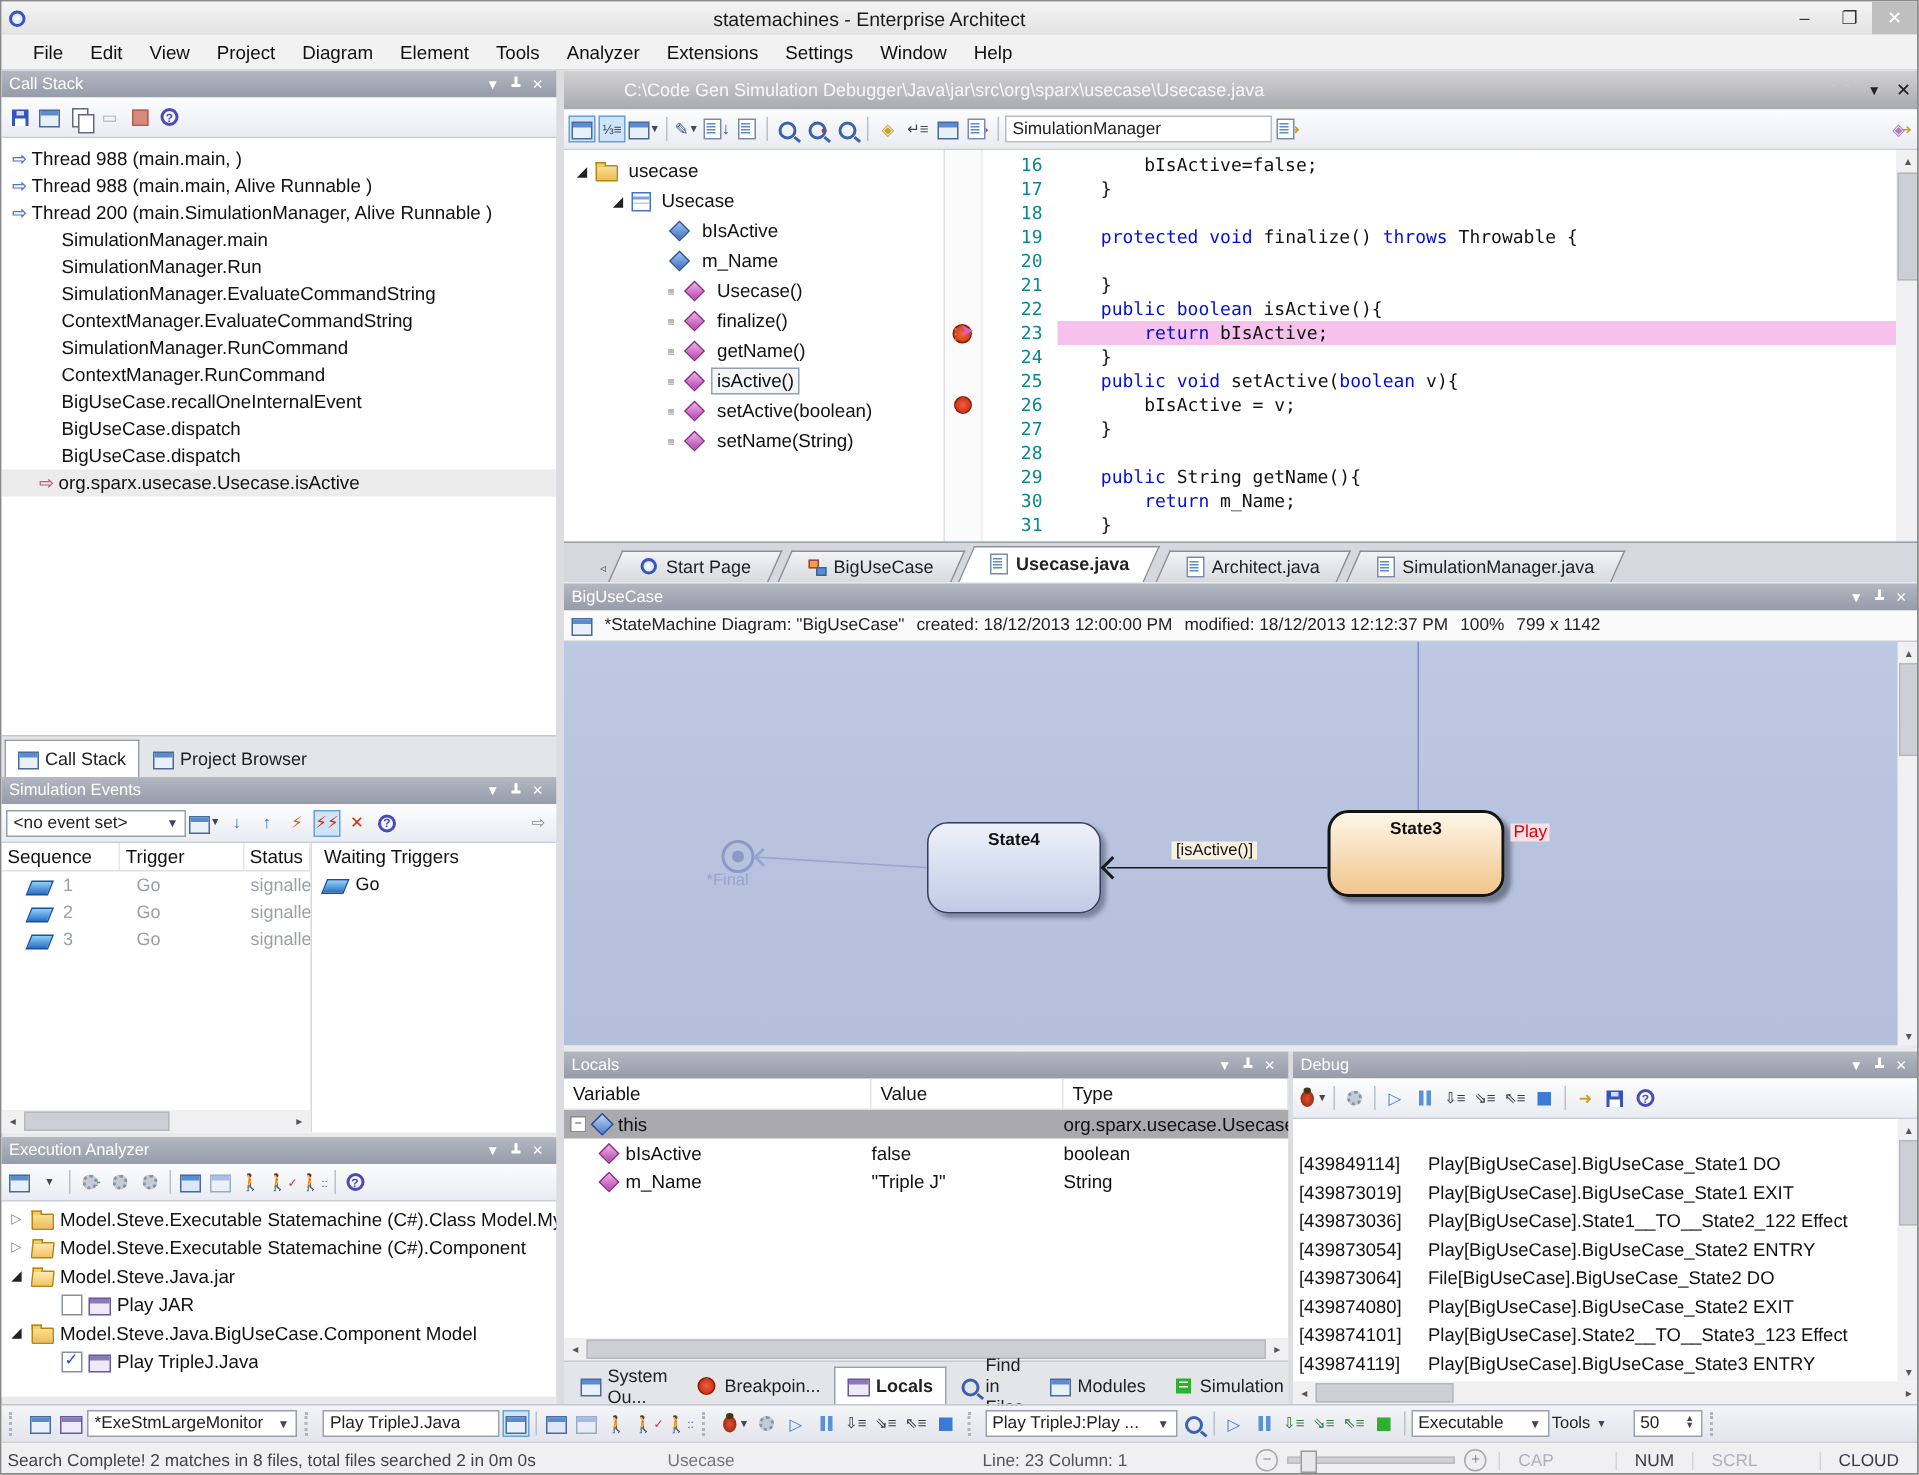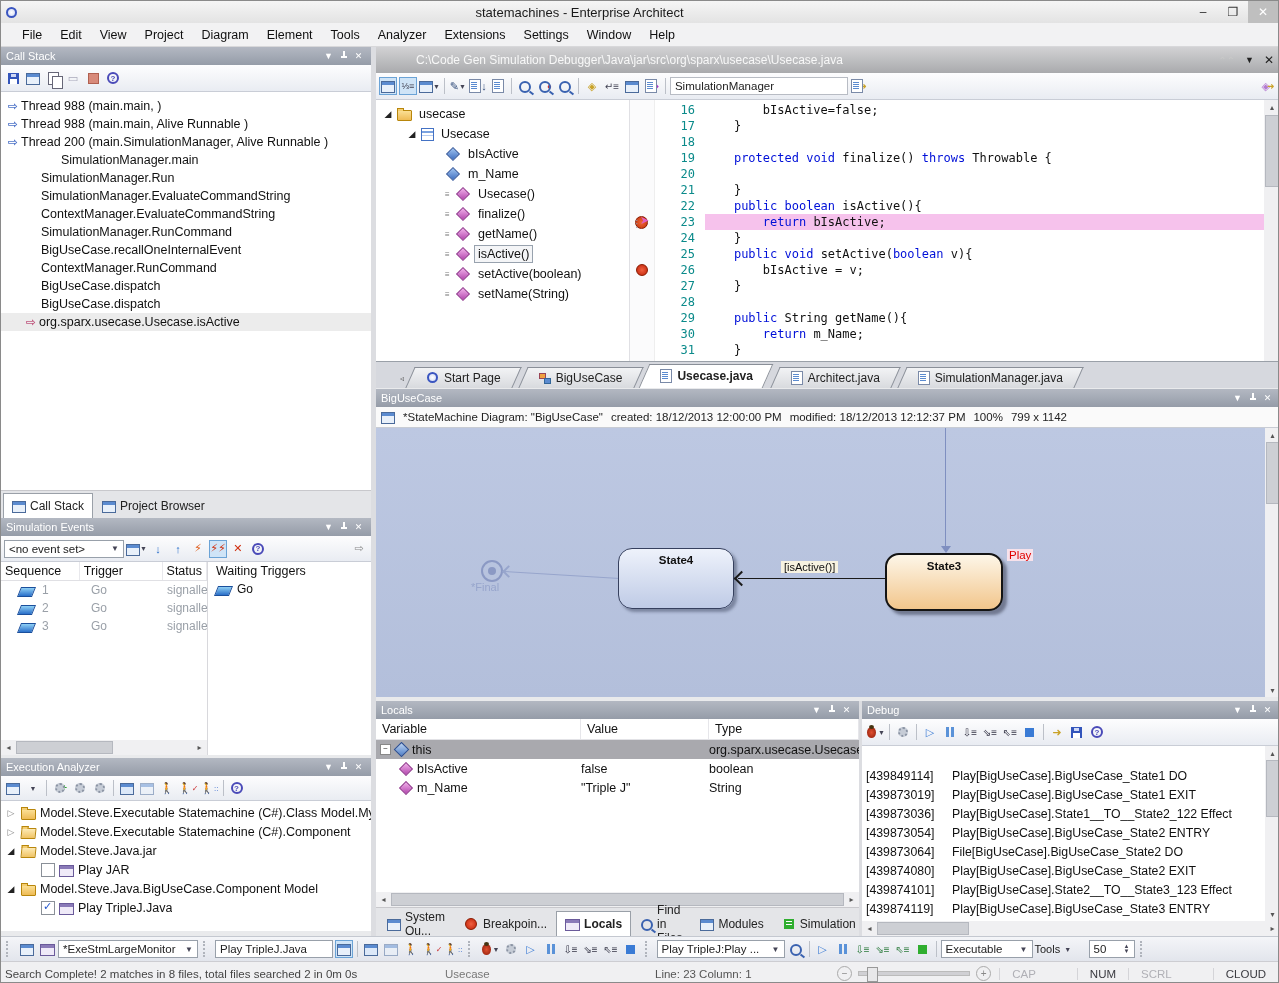--- a/index.html
+++ b/index.html
@@ -212,40 +212,40 @@
           <span>Thread 988 (main.main, )</span>
         </div>
         <div class="cs-row" style="padding-left: 4px;">
           <span class="arr" style="color: rgb(79, 116, 200);">⇨</span>
           <span>Thread 988 (main.main, Alive Runnable )</span>
         </div>
         <div class="cs-row" style="padding-left: 4px;">
           <span class="arr" style="color: rgb(79, 116, 200);">⇨</span>
           <span>Thread 200 (main.SimulationManager, Alive Runnable )</span>
         </div>
-        <div class="cs-row" style="padding-left: 60px;">
+        <div class="cs-row" style="padding-left: 40px;">
           <span>SimulationManager.main</span>
         </div>
         <div class="cs-row" style="padding-left: 40px;">
           <span>SimulationManager.Run</span>
         </div>
         <div class="cs-row" style="padding-left: 40px;">
           <span>SimulationManager.EvaluateCommandString</span>
         </div>
         <div class="cs-row" style="padding-left: 40px;">
           <span>ContextManager.EvaluateCommandString</span>
         </div>
         <div class="cs-row" style="padding-left: 40px;">
           <span>SimulationManager.RunCommand</span>
         </div>
         <div class="cs-row" style="padding-left: 40px;">
+          <span>ContextManager.RunCommand</span>
+        </div>
+        <div class="cs-row" style="padding-left: 40px;">
           <span>BigUseCase.recallOneInternalEvent</span>
-        </div>
-        <div class="cs-row" style="padding-left: 40px;">
-          <span>ContextManager.RunCommand</span>
         </div>
         <div class="cs-row" style="padding-left: 40px;">
           <span>BigUseCase.dispatch</span>
         </div>
         <div class="cs-row" style="padding-left: 40px;">
           <span>BigUseCase.dispatch</span>
         </div>
         <div class="cs-row sel" style="padding-left: 22px;">
           <span class="arr" style="color: rgb(192, 90, 128);">⇨</span>
           <span>org.sparx.usecase.Usecase.isActive</span>
@@ -638,21 +638,21 @@
 
         <div class="state" style="left:242px;top:120px;width:116px;height:61px;border:1.5px solid #36405e;
              background:linear-gradient(#eef2fb,#bfcbe6);box-shadow:3px 3px 3px rgba(50,60,85,.45)">
           <span>State4</span>
         </div>
 
         <div class="abs" style="left:362px;top:150px;width:147px;height:0;border-top:1.8px solid #1a1a1a"></div>
         <div class="abs" style="left:360px;top:145px;width:9px;height:9px;border-left:2px solid #1a1a1a;border-bottom:2px solid #1a1a1a;transform:rotate(45deg)"></div>
         <div class="abs" style="left:405px;top:133px;background:#f7f2e0;padding:0 3px;font-size:11px;color:#111">[isActive()]</div>
 
-        <div class="state" style="left:509px;top:125px;width:118px;height:58px;border:2px solid #141414;
+        <div class="state" style="left:509px;top:112px;width:118px;height:58px;border:2px solid #141414;
              background:linear-gradient(#fdf6e8,#f2c68c);box-shadow:4px 4px 3px rgba(45,50,70,.5)">
           <span>State3</span>
         </div>
         <div class="abs" style="left:631px;top:121px;color:#e00000;font-size:11.5px;background:rgba(252,228,236,.92);padding:0 2px">Play</div>
       </div>
       <div style="width:15px;display:flex;flex-direction:column" class="sb">
         <span class="sbarw" style="height:14px">▴</span>
         <span class="sbthumb" style="height:60px;margin:0 1px"></span>
         <span style="flex:1"></span>
         <span class="sbarw" style="height:14px">▾</span>

